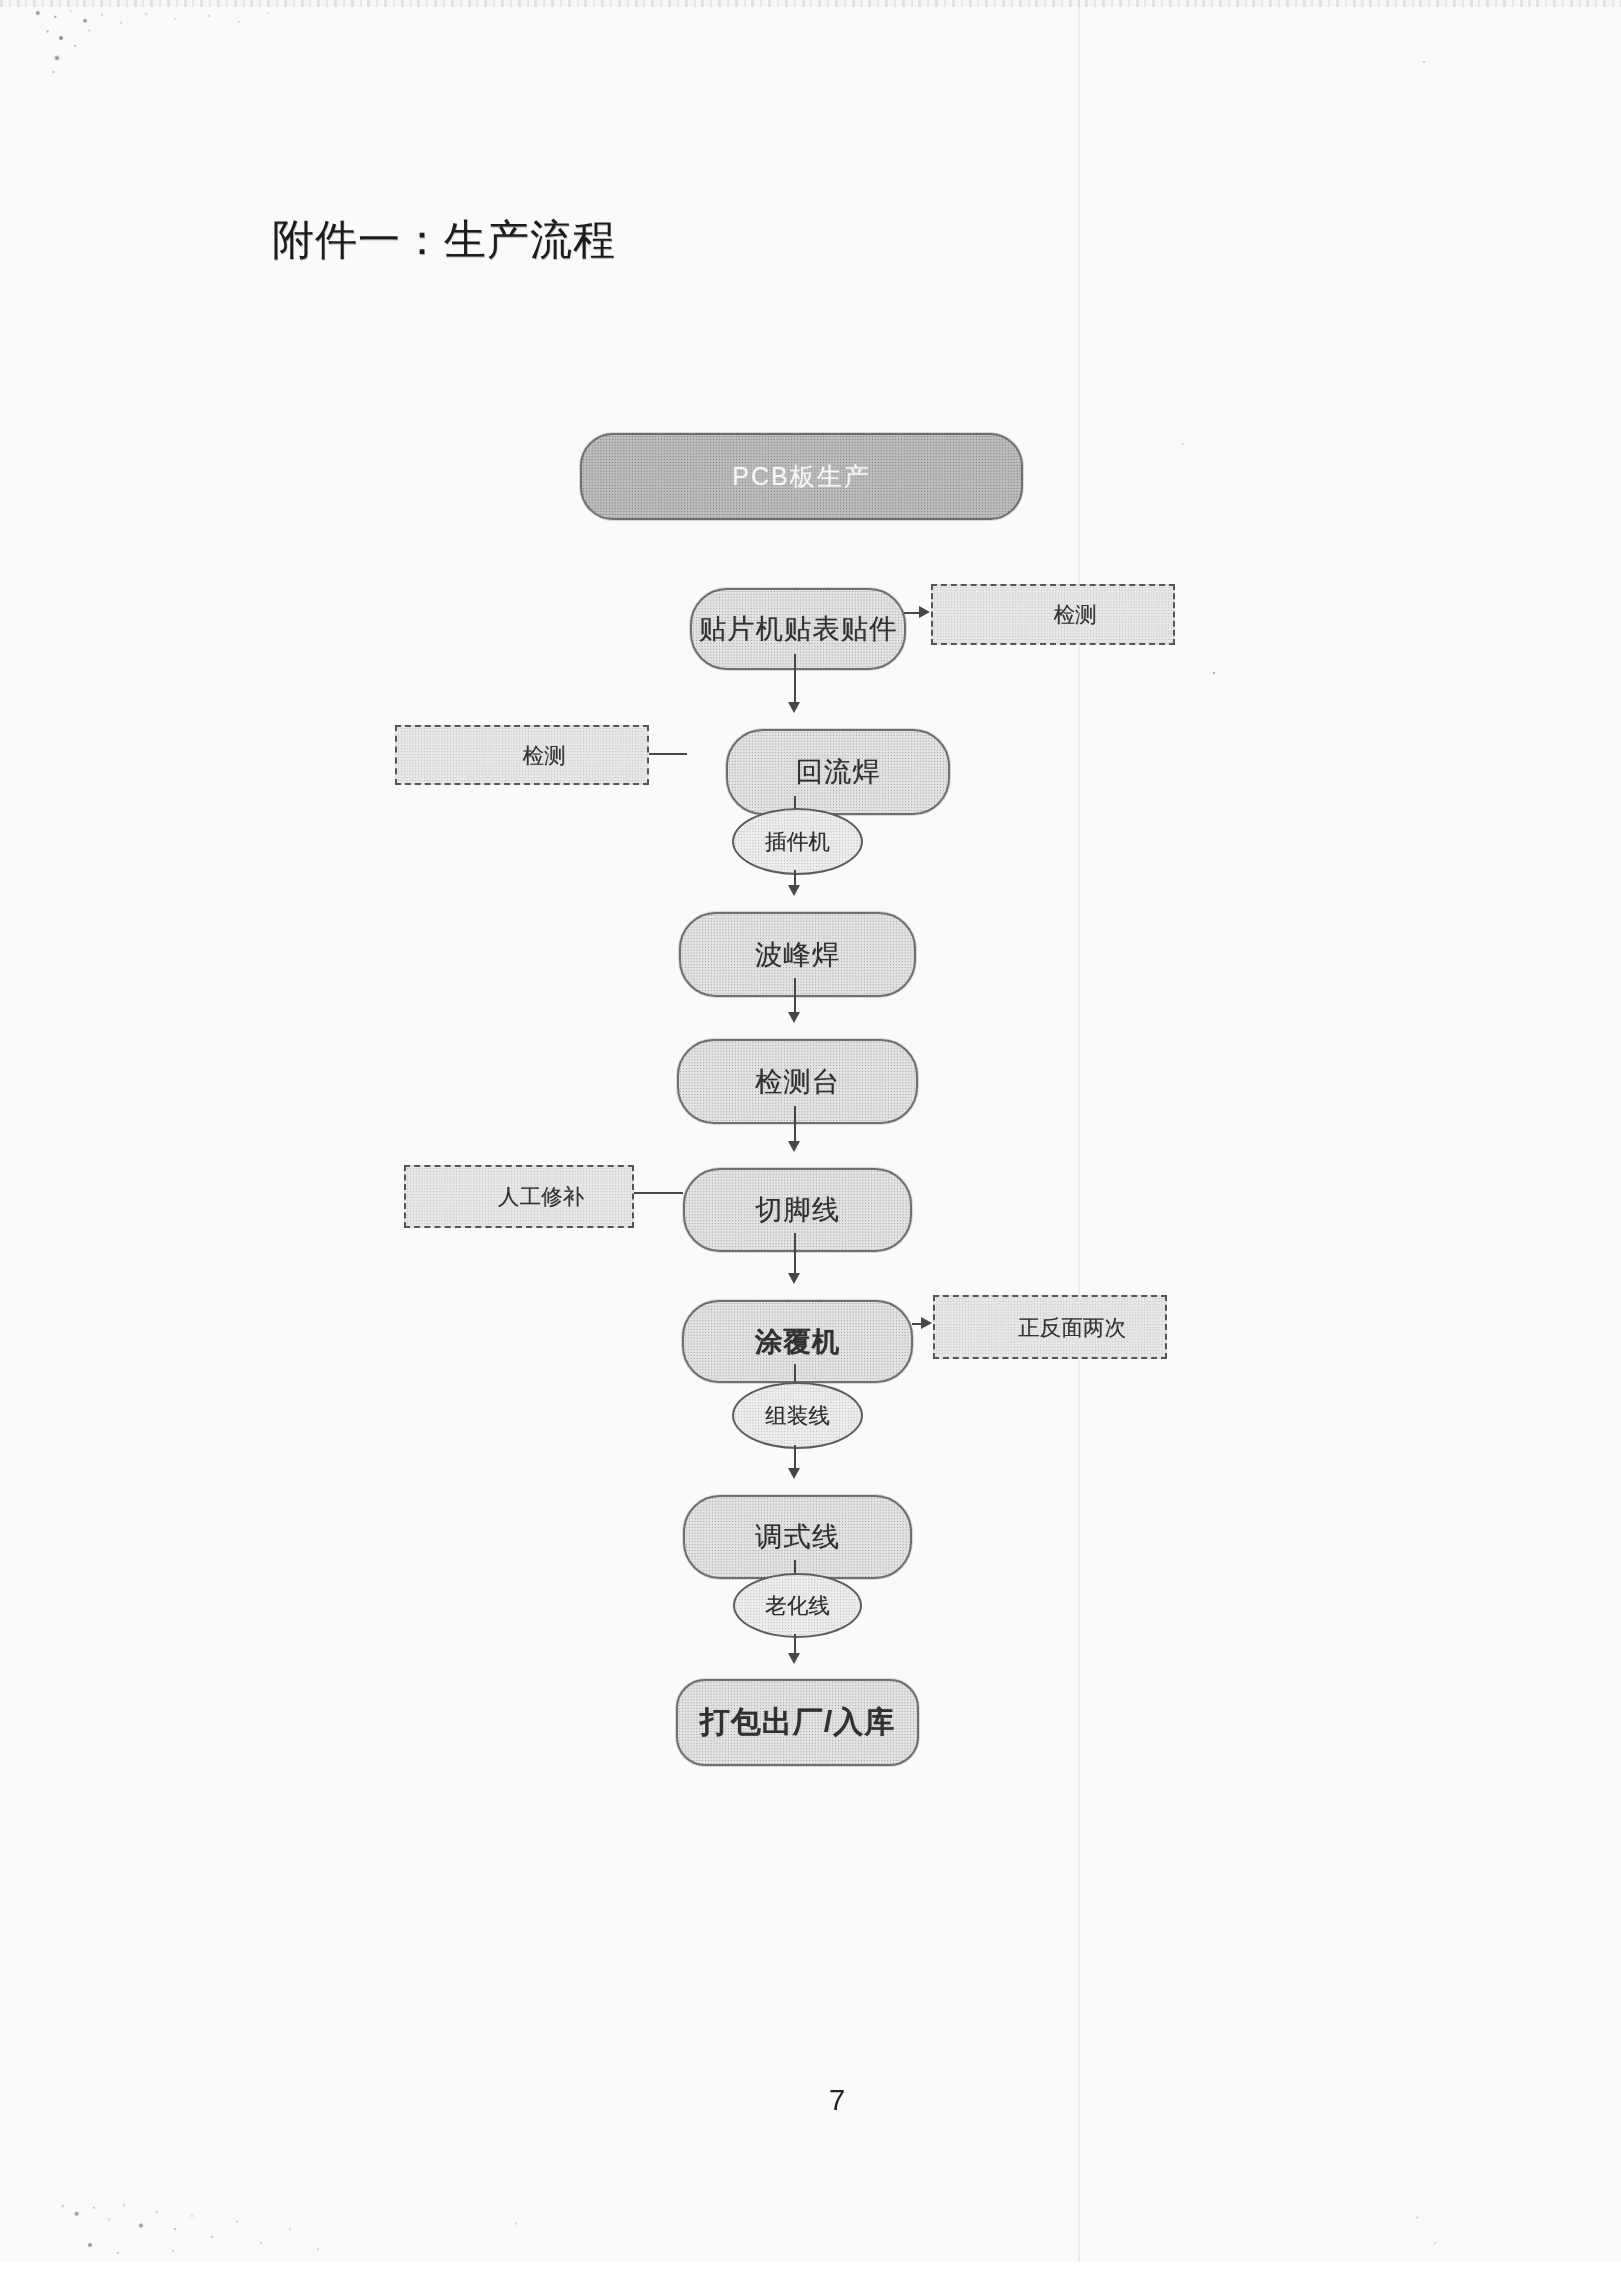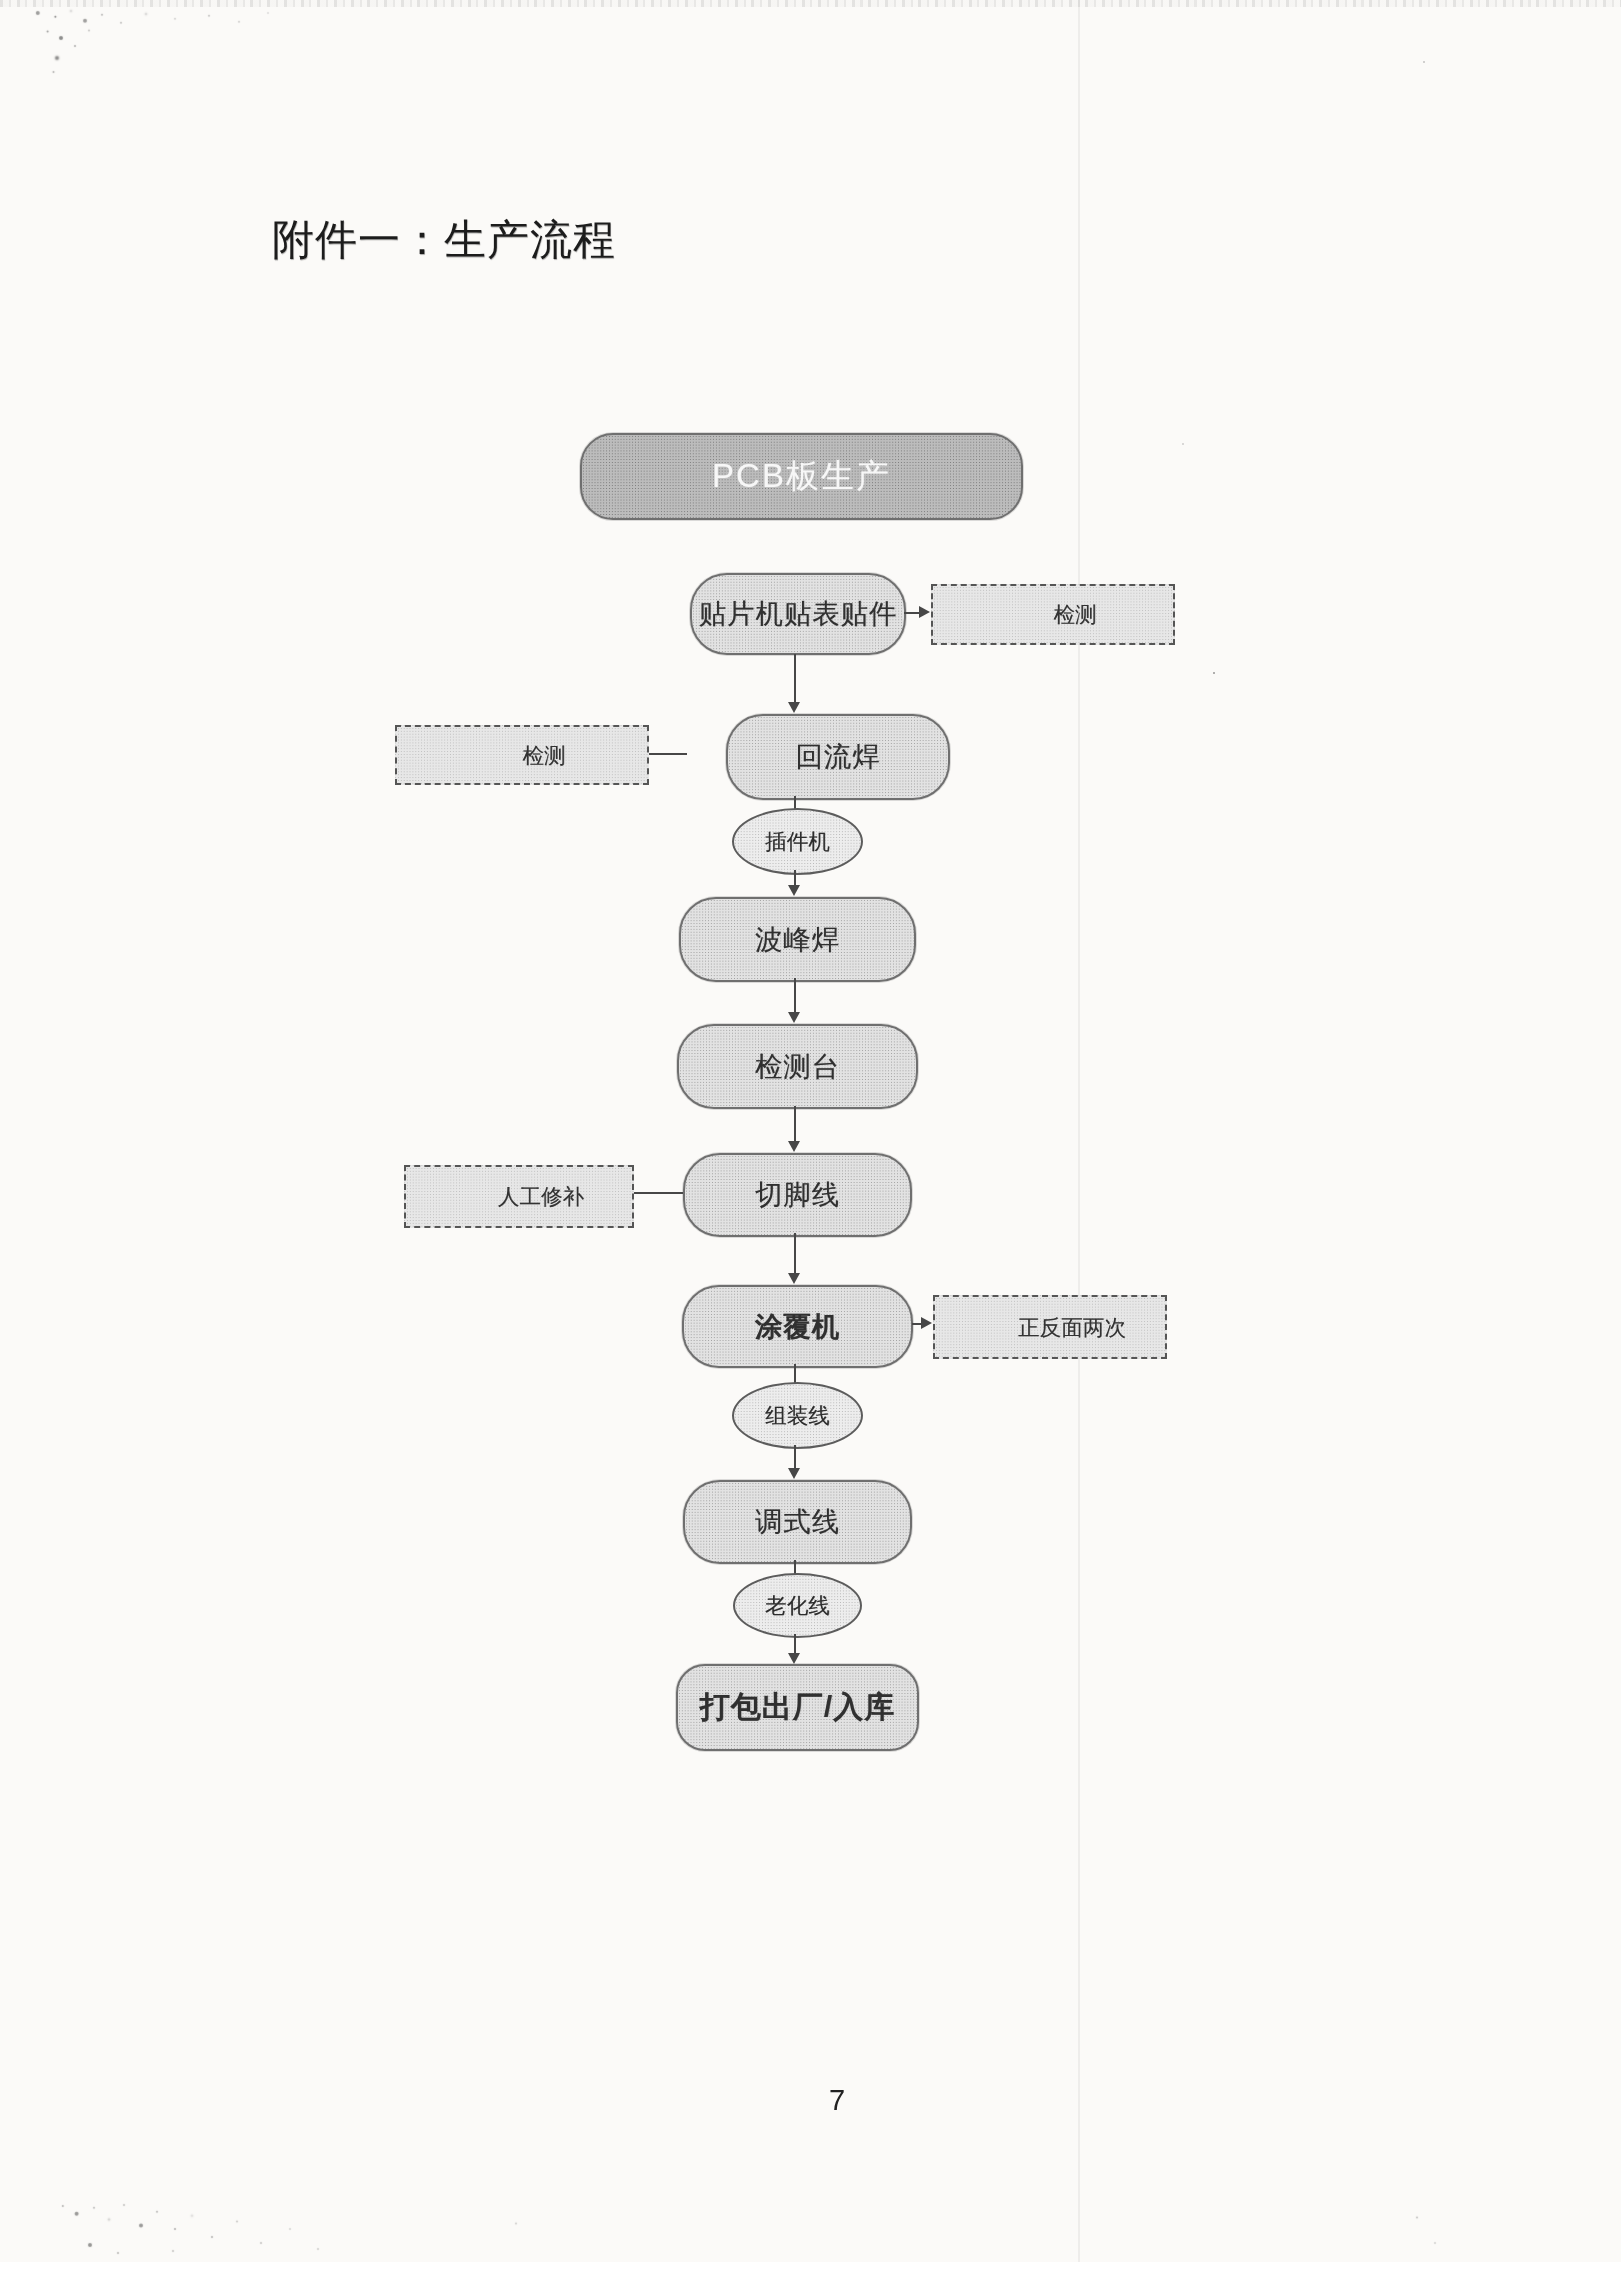--- a/index.html
+++ b/index.html
@@ -60,37 +60,38 @@
   }
   .page-num{
     position:absolute;left:829px;top:2084px;
     font-size:29px;color:#222;
   }
   
   .halftone{
     background-color:#e2e2e2;
     background-image:radial-gradient(circle,rgba(95,95,95,.50) 0.7px,transparent 0.9px);
     background-size:2.9px 2.9px;
+    margin-top:15px;
   }
   .node{
     position:absolute;
     border:2px solid #6f6f6f;
     border-radius:37px;
     display:flex;align-items:center;justify-content:center;
     font-size:27.4px;color:#303030;
     text-shadow:0.4px 0.4px 0.7px rgba(40,40,40,.45);
     letter-spacing:1px;
     box-shadow:0 0 0 1px rgba(120,120,120,.25);
   }
   .node.start{
     background-color:#bcbcbc;
     background-image:radial-gradient(circle,rgba(70,70,70,.55) 0.7px,transparent 0.9px);
     background-size:2.9px 2.9px;
     border-radius:33px;
-    color:#f7f7f7;font-size:33px;letter-spacing:2px;
+    color:#f7f7f7;font-size:25px;letter-spacing:2px;
     text-shadow:0 0 2px rgba(255,255,255,.35);
   }
   .node.final{font-size:30px;font-weight:700;border-radius:29px;letter-spacing:1px;}
   .ellipse{
     position:absolute;
     background-color:#ededed;
     background-image:radial-gradient(circle,rgba(120,120,120,.45) 0.6px,transparent 0.8px);
     background-size:2.9px 2.9px;
     border:2px solid #5c5c5c;border-radius:50%;
     display:flex;align-items:center;justify-content:center;

